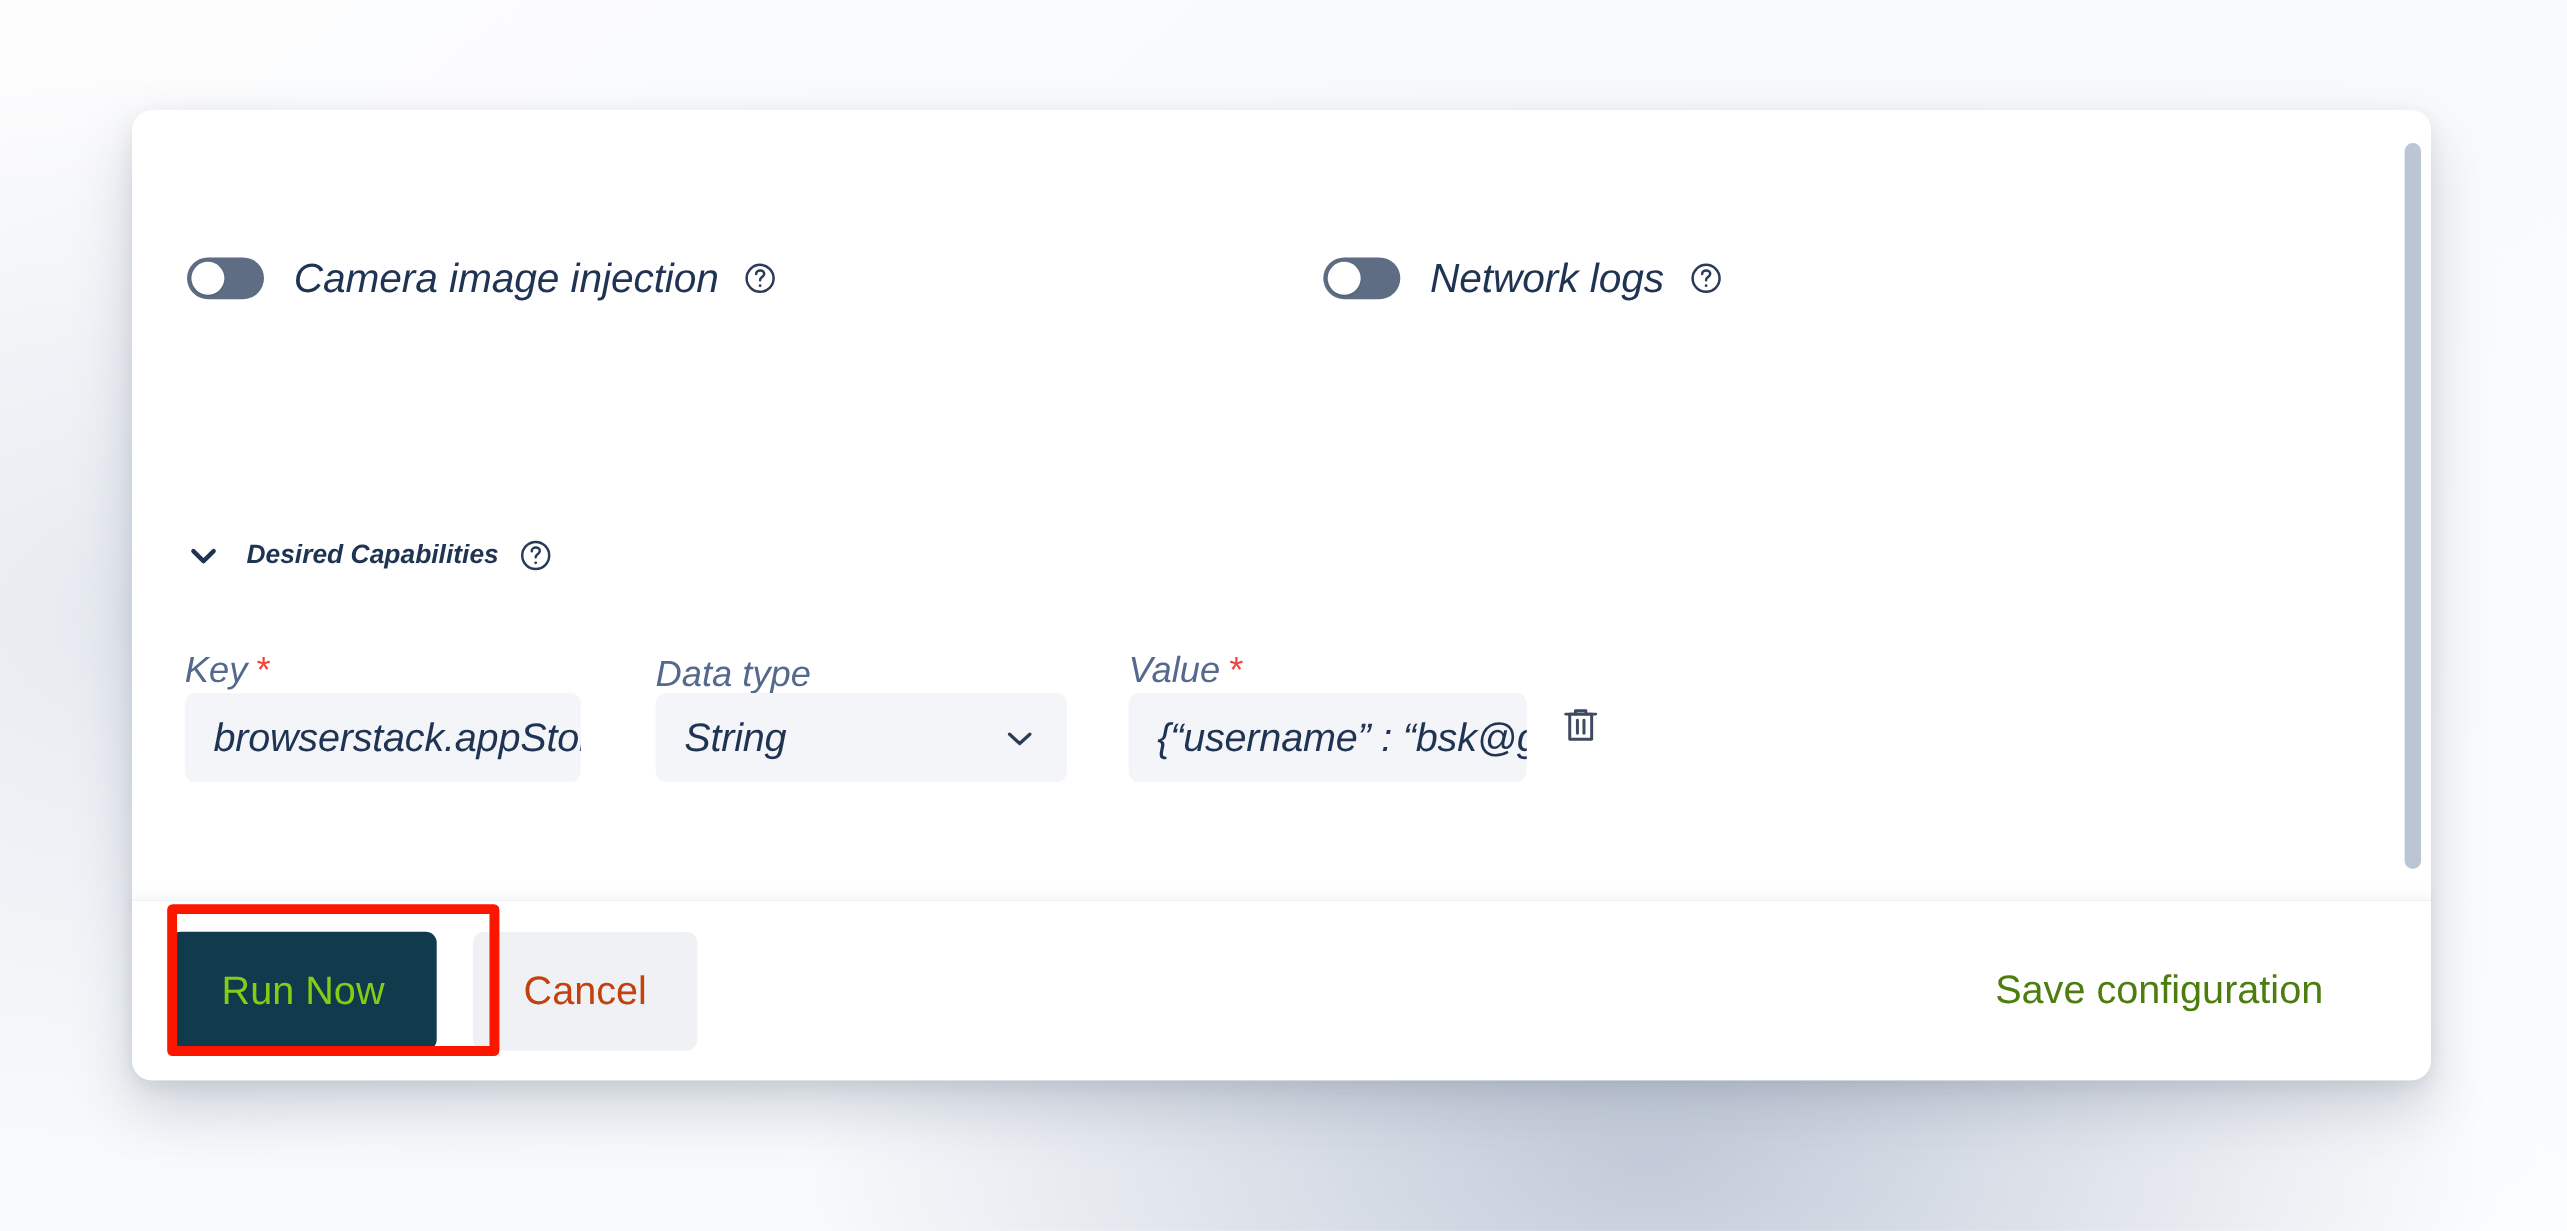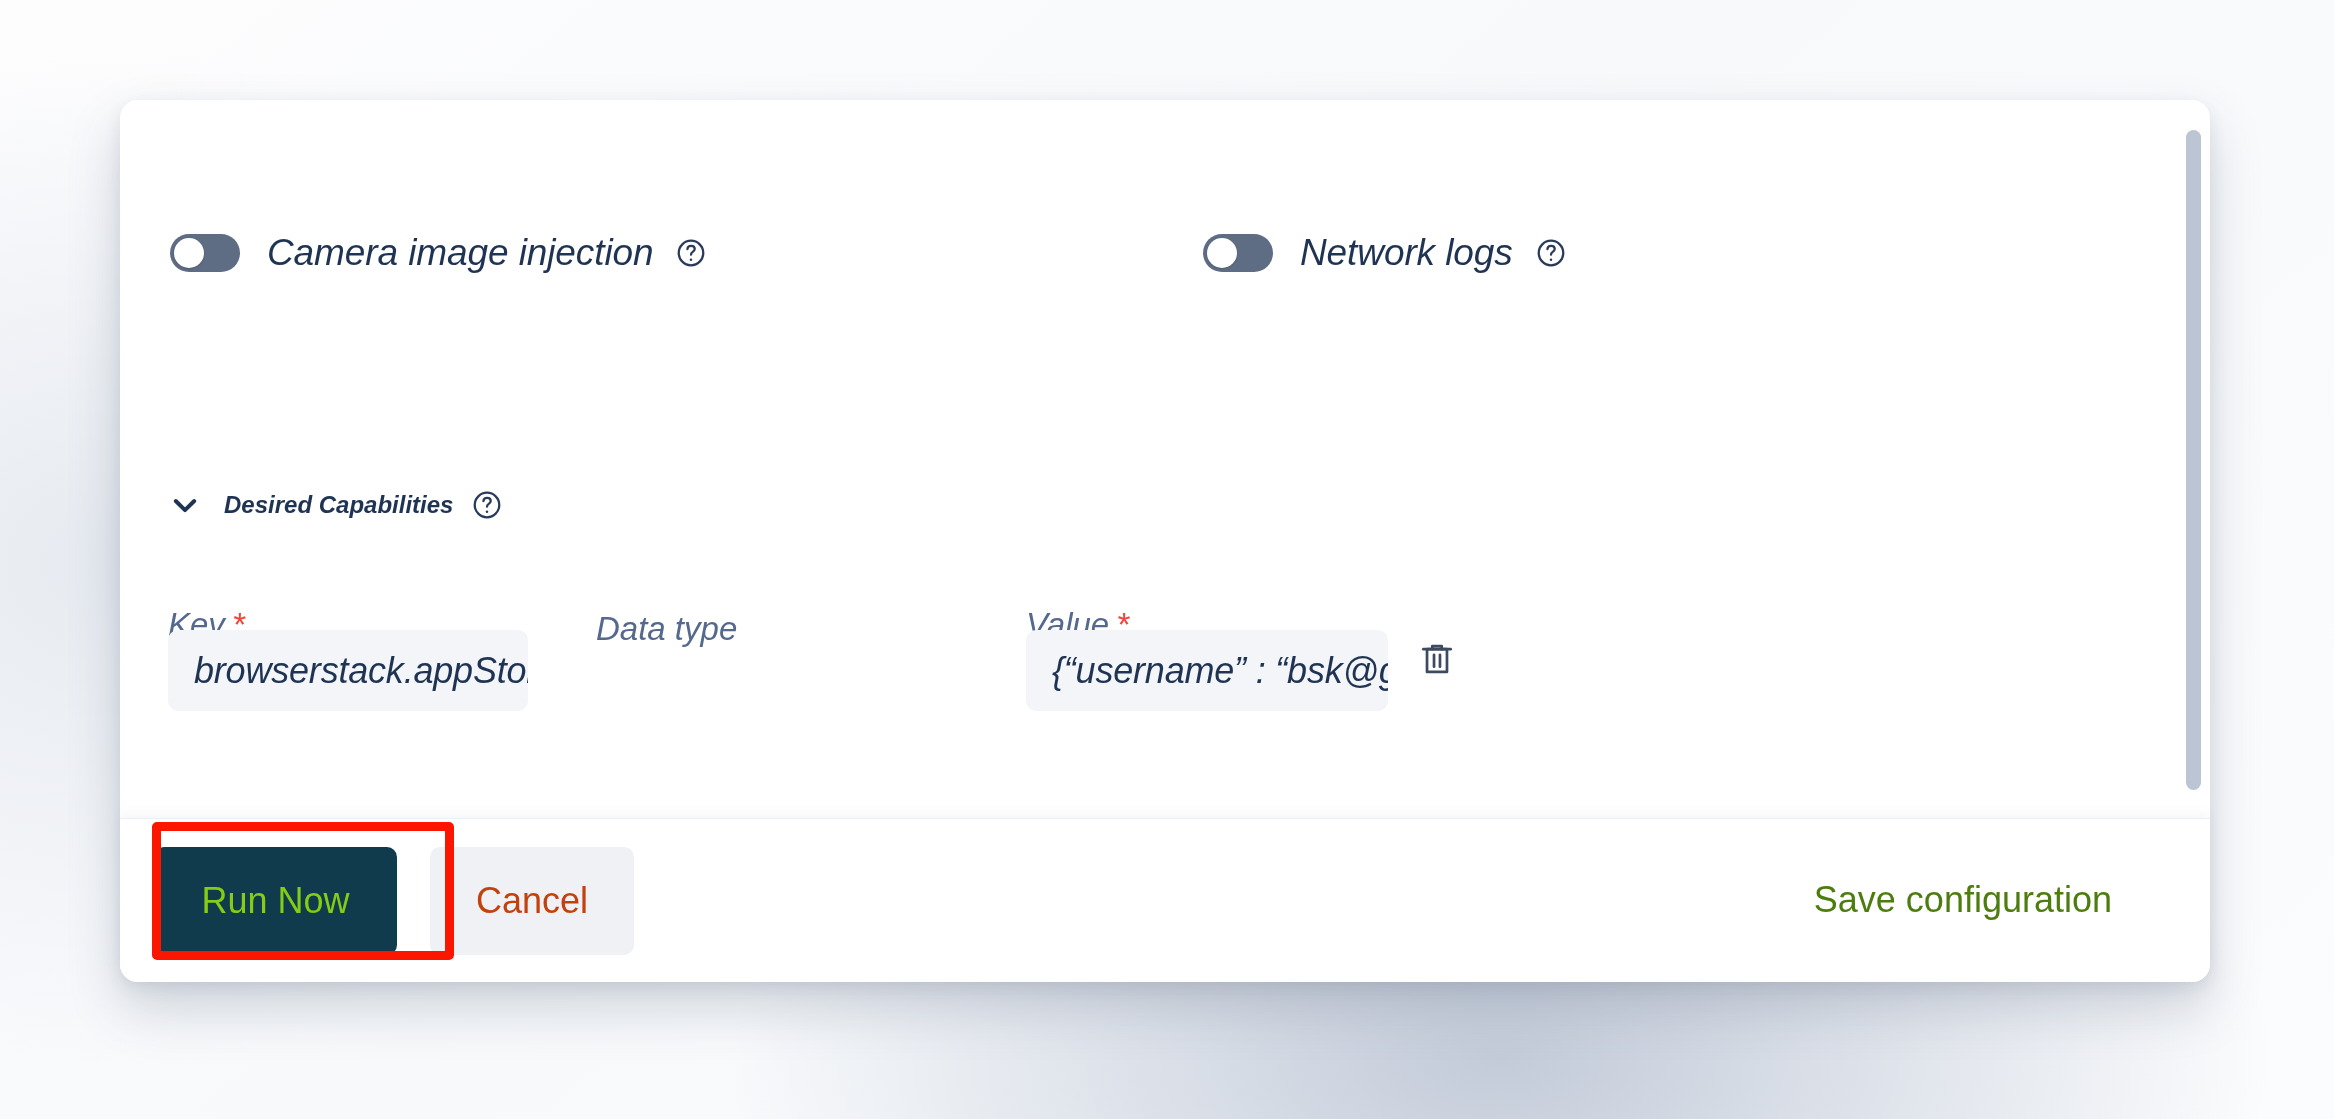--- a/index.html
+++ b/index.html
@@ -128,21 +128,20 @@
   }
   .section-header .help-icon { margin-left: 18px; }
 
   
   .cap-labels { position: absolute; left: 0; top: 0; width: 100%; }
   .field-label {
     position: absolute;
     font-size: 33px;
     color: #54698d;
     white-space: nowrap;
-    margin-top: 16px;
   }
   .field-label .req { color: #f3443a; margin-left: 7px; }
 
   .lbl-key   { left: 48px;   top: 490px; }
   .lbl-dtype { left: 476px;  top: 494px; }
   .lbl-value { left: 906px;  top: 490px; }
 
   .input-box {
     position: absolute;
     height: 81px;
@@ -311,20 +310,28 @@
       </div>
       <div class="field-label lbl-value">
         <span>Value</span><span class="req">*</span>
       </div>
     </div>
 
     <div class="input-box in-key">
       <span class="txt">browserstack.appStoreConfig</span>
     </div>
 
+    <div class="input-box in-dtype">
+      <span class="txt">String</span>
+      <span class="sel-chev">
+        <svg width="34" height="34" viewBox="0 0 24 24" fill="none" stroke="#2c3b55" stroke-width="2.1" stroke-linecap="round" stroke-linejoin="round">
+          <path d="M5.5 9.5 L12 15.5 L18.5 9.5"></path>
+        </svg>
+      </span>
+    </div>
 
     <div class="input-box in-value">
       <span class="txt">{“username” : “bsk@gmail.co</span>
     </div>
 
     <div class="trash-btn">
       <span>
         <svg width="42" height="42" viewBox="0 0 24 24" fill="none" stroke="#3d4a60" stroke-width="1.55" stroke-linecap="round" stroke-linejoin="round">
           <path d="M4.2 6.4 H19.8"></path>
           <path d="M9.3 6.4 V4.7 h5.4 V6.4"></path>

